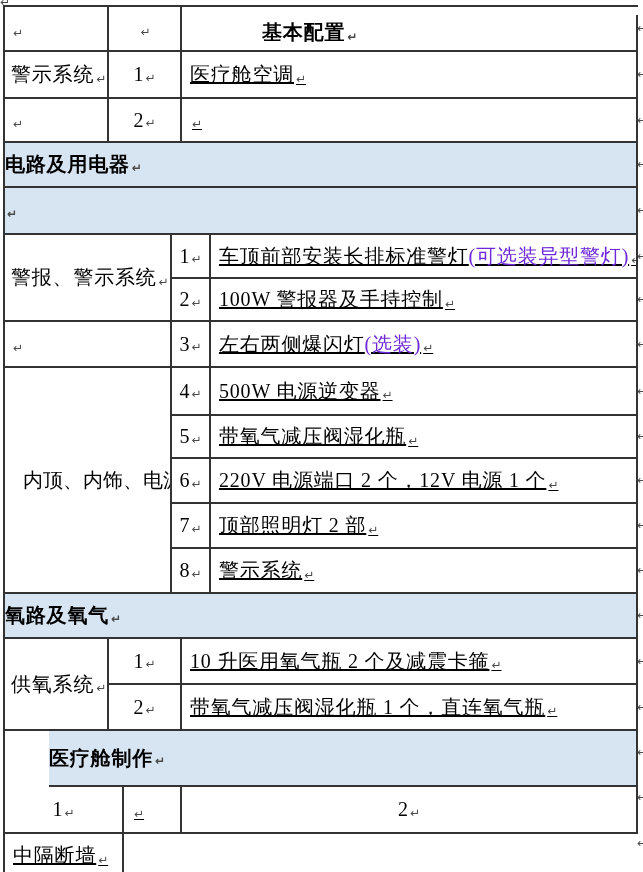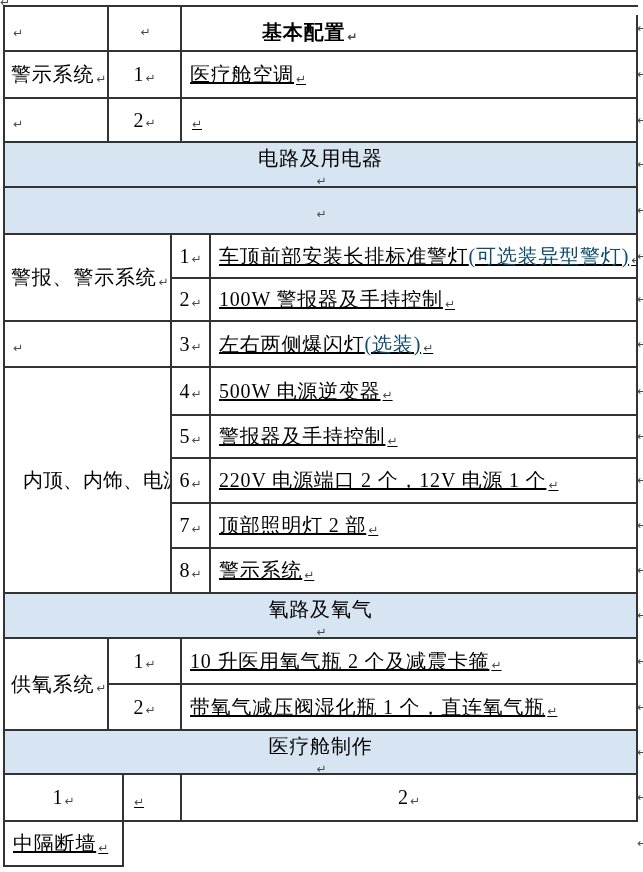--- a/index.html
+++ b/index.html
@@ -15,28 +15,28 @@
   .secC{grid-template-rows:44px 43px 46px 48px 43px 45px 45px 45px;}
   .secD{grid-template-rows:46px 46px;}
   .secE{grid-template-rows:47px 45px;}
   .cell{border-right:2px solid #333;border-bottom:2px solid #333;
         display:flex;align-items:center;white-space:nowrap;box-sizing:border-box;
         letter-spacing:0.8px;overflow:hidden;}
   .lbl{padding-left:6px;}
   .lbl.tight{padding-left:18px;letter-spacing:0;}
   .num{justify-content:center;letter-spacing:0;}
   .desc{padding-left:8px;text-decoration:underline;}
-  .hdr{justify-content:center;font-weight:normal;flex-direction:column;}
+  .hdr{font-weight:bold;}
   .hdr-basic{font-weight:bold;padding-left:80px;margin-top:8px;}
   .blue-row{height:45px;background:#d7e4f1;}
   .blue-row.h47{height:47px;}
-  .blue-row.h44{height:44px;}
+  .blue-row.h44{height:56px;margin-left:44px;}
   .span2{grid-row:span 2;align-items:center;}
   .span5{grid-row:span 5;}
-  .red{color:#0c4a6e;}
+  .red{color:#6d28d9;}
   .pc{font-family:"DejaVu Sans",sans-serif;font-size:12px;color:#4a4a4a;
       line-height:1;margin-left:2px;position:relative;top:4px;letter-spacing:0;}
   .hdr .pc,.num .pc{top:3px;}
   #rail{position:absolute;left:637px;top:0;width:6px;height:872px;}
   .eor{position:absolute;left:0;font-family:"DejaVu Sans",sans-serif;
        font-size:12px;color:#4a4a4a;line-height:1;}
   #anchor-mark{position:absolute;left:0px;top:-5px;font-family:"DejaVu Sans",sans-serif;
        font-size:12px;color:#4a4a4a;}
 </style>
 </head>
@@ -138,21 +138,21 @@
         </div>
       <div class="cell desc">
           <span>500W 电源逆变器</span>
           <span class="pc">↵</span>
         </div>
       <div class="cell num">
           <span>5</span>
           <span class="pc">↵</span>
         </div>
       <div class="cell desc">
-          <span>警报器及手持控制</span>
+          <span>带氧气减压阀湿化瓶</span>
           <span class="pc">↵</span>
         </div>
       <div class="cell num">
           <span>6</span>
           <span class="pc">↵</span>
         </div>
       <div class="cell desc">
           <span>220V 电源端口 2 个，12V 电源 1 个</span>
           <span class="pc">↵</span>
         </div>

